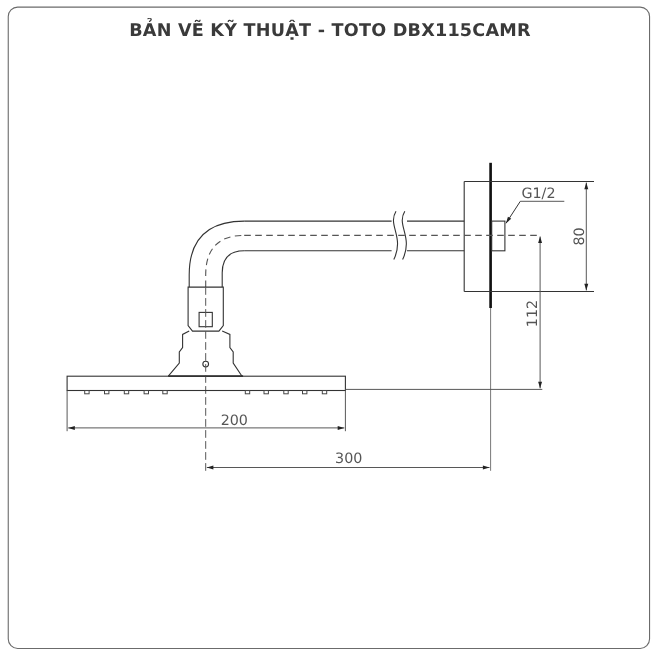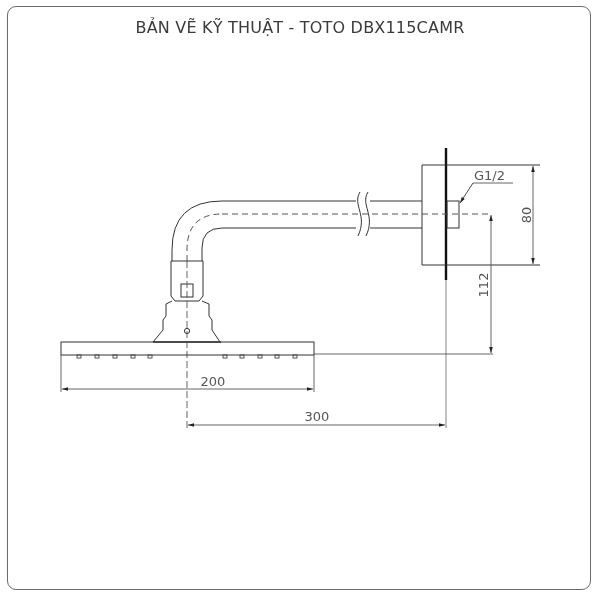--- a/index.html
+++ b/index.html
@@ -3,21 +3,21 @@
 <meta charset="utf-8">
 <style>
   html, body { margin: 0; padding: 0; background: #ffffff; }
   body { width: 600px; height: 600px; position: relative; overflow: hidden; font-family: "DejaVu Sans", sans-serif; }
   .frame {
     position: absolute; left: 7px; top: 6px; width: 584px; height: 584px;
     border: 1.5px solid #6b6b6b; border-radius: 9px; box-sizing: border-box;
   }
   .title {
     position: absolute; left: 0; top: 18px; width: 600px; text-align: center;
-    font-family: "DejaVu Sans", sans-serif; font-weight: normal; font-size: 16px;
+    font-family: "DejaVu Sans", sans-serif; font-weight: bold; font-size: 16px;
     letter-spacing: 0.2px; color: #3a3a3a;
   }
   svg.drawing { position: absolute; left: 0; top: 0; }
   .dimtext { font-family: "DejaVu Sans", sans-serif; font-size: 13px; fill: #555; }
 </style>
 </head>
 <body>
 
 <div class="frame"></div>
 <div class="title">BẢN VẼ KỸ THUẬT - TOTO DBX115CAMR</div>

